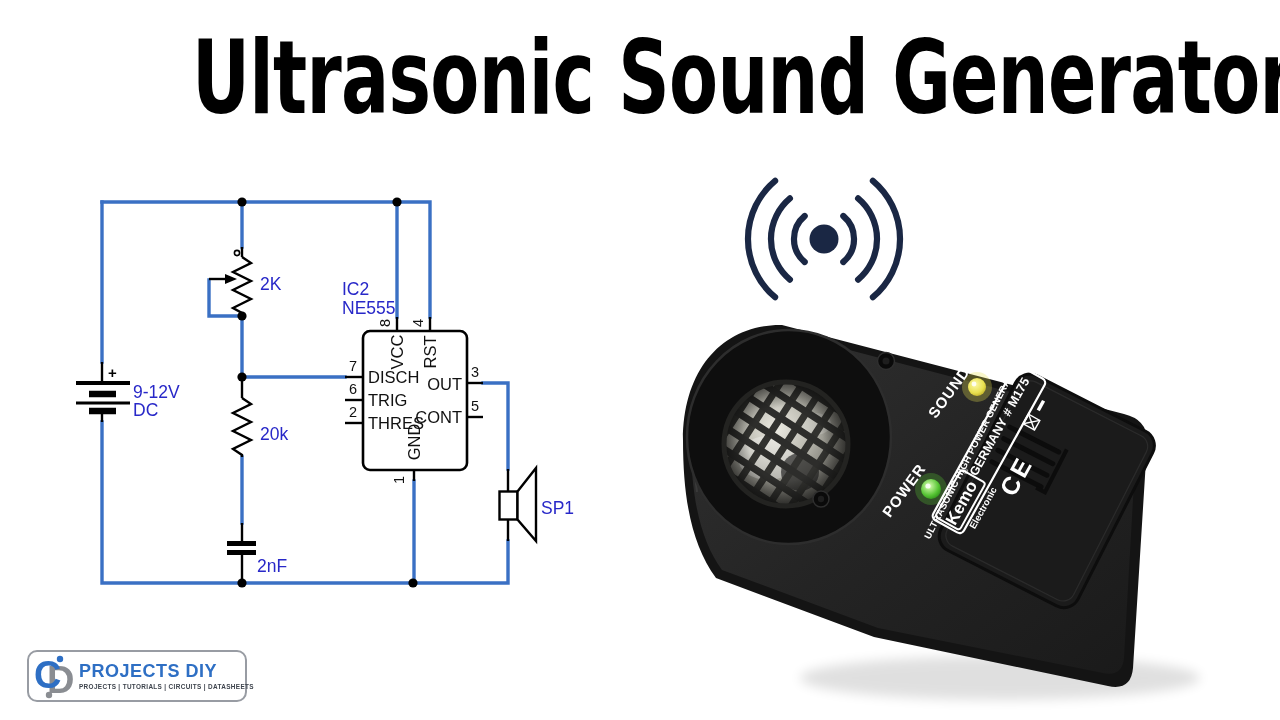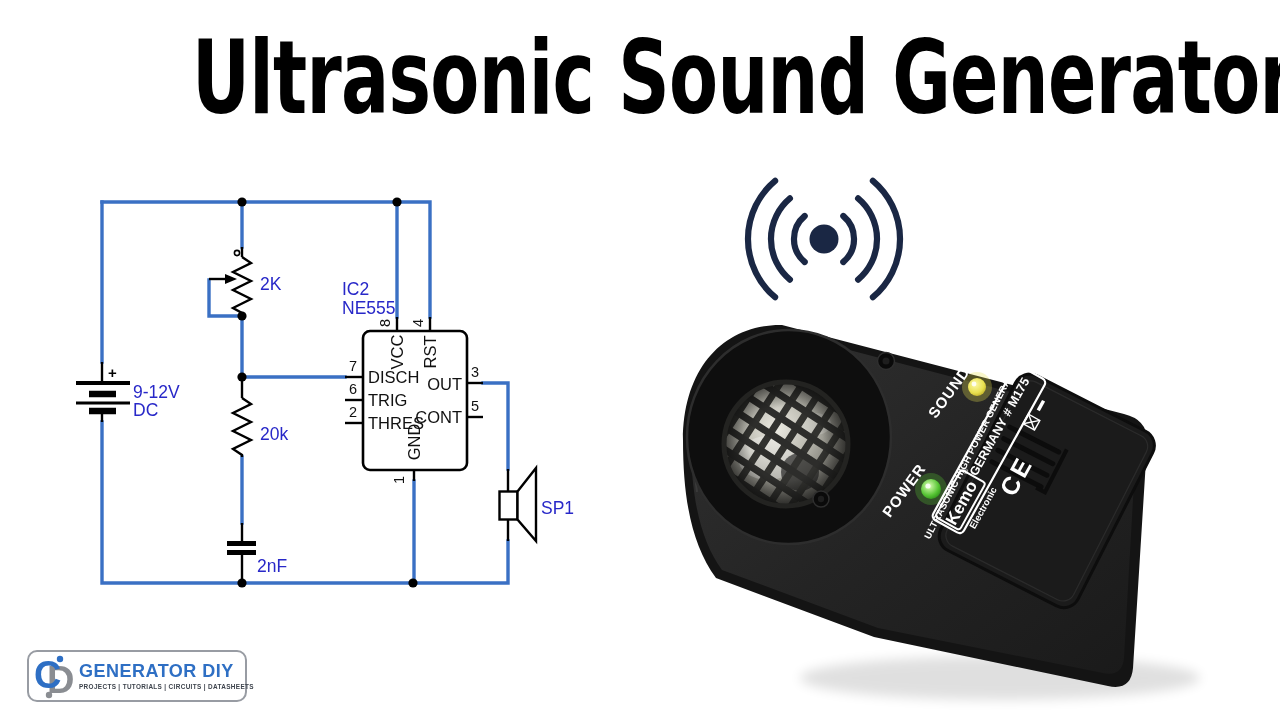--- a/index.html
+++ b/index.html
@@ -285,18 +285,18 @@
   </svg>
 
   <div id="logo-box">
     <svg width="44" height="46" viewBox="0 0 44 46" style="position:static;flex:0 0 auto;">
       <text x="14" y="40" font-size="38" font-weight="bold" font-family="Liberation Sans, sans-serif" fill="var(--logo-gray)">D</text>
       <text x="1" y="35" font-size="38" font-weight="bold" font-family="Liberation Sans, sans-serif" fill="var(--logo-blue)">C</text>
       <circle cx="27" cy="6" r="3.2" fill="var(--logo-blue)"></circle>
       <circle cx="16" cy="42" r="3.2" fill="var(--logo-gray)"></circle>
     </svg>
     <div id="logo-text-col">
-      <span id="logo-name">GENERATOR DIY</span>
+      <span id="logo-name">PROJECTS DIY</span>
       <span id="logo-tagline">PROJECTS  |  TUTORIALS  |  CIRCUITS  |  DATASHEETS</span>
     </div>
   </div>
 
 </div>
 
 </body></html>

